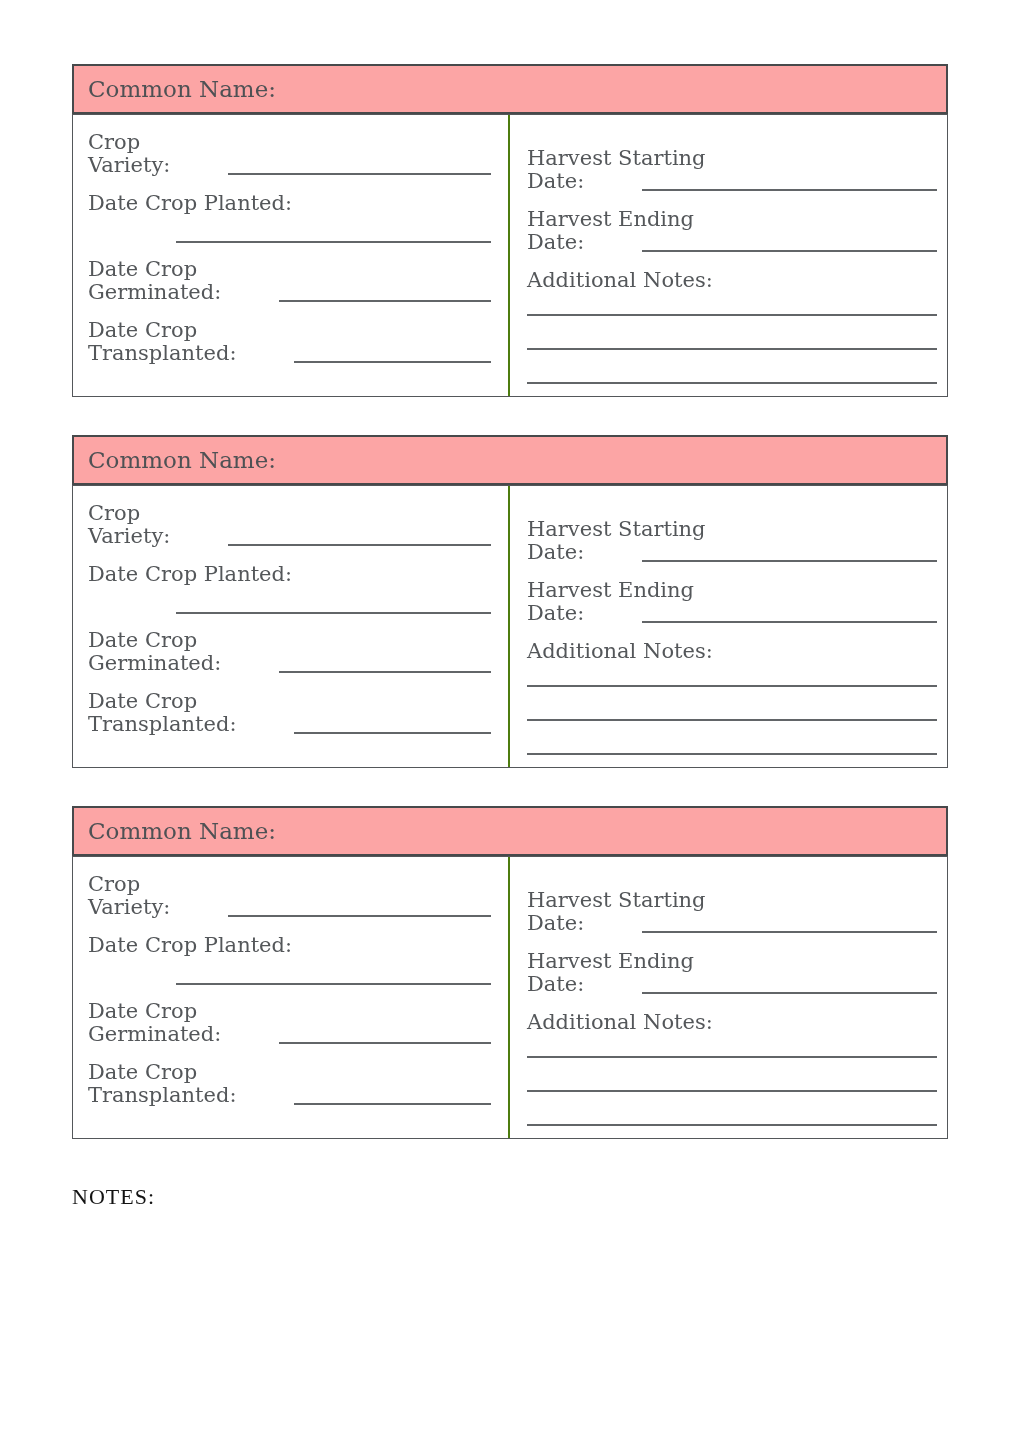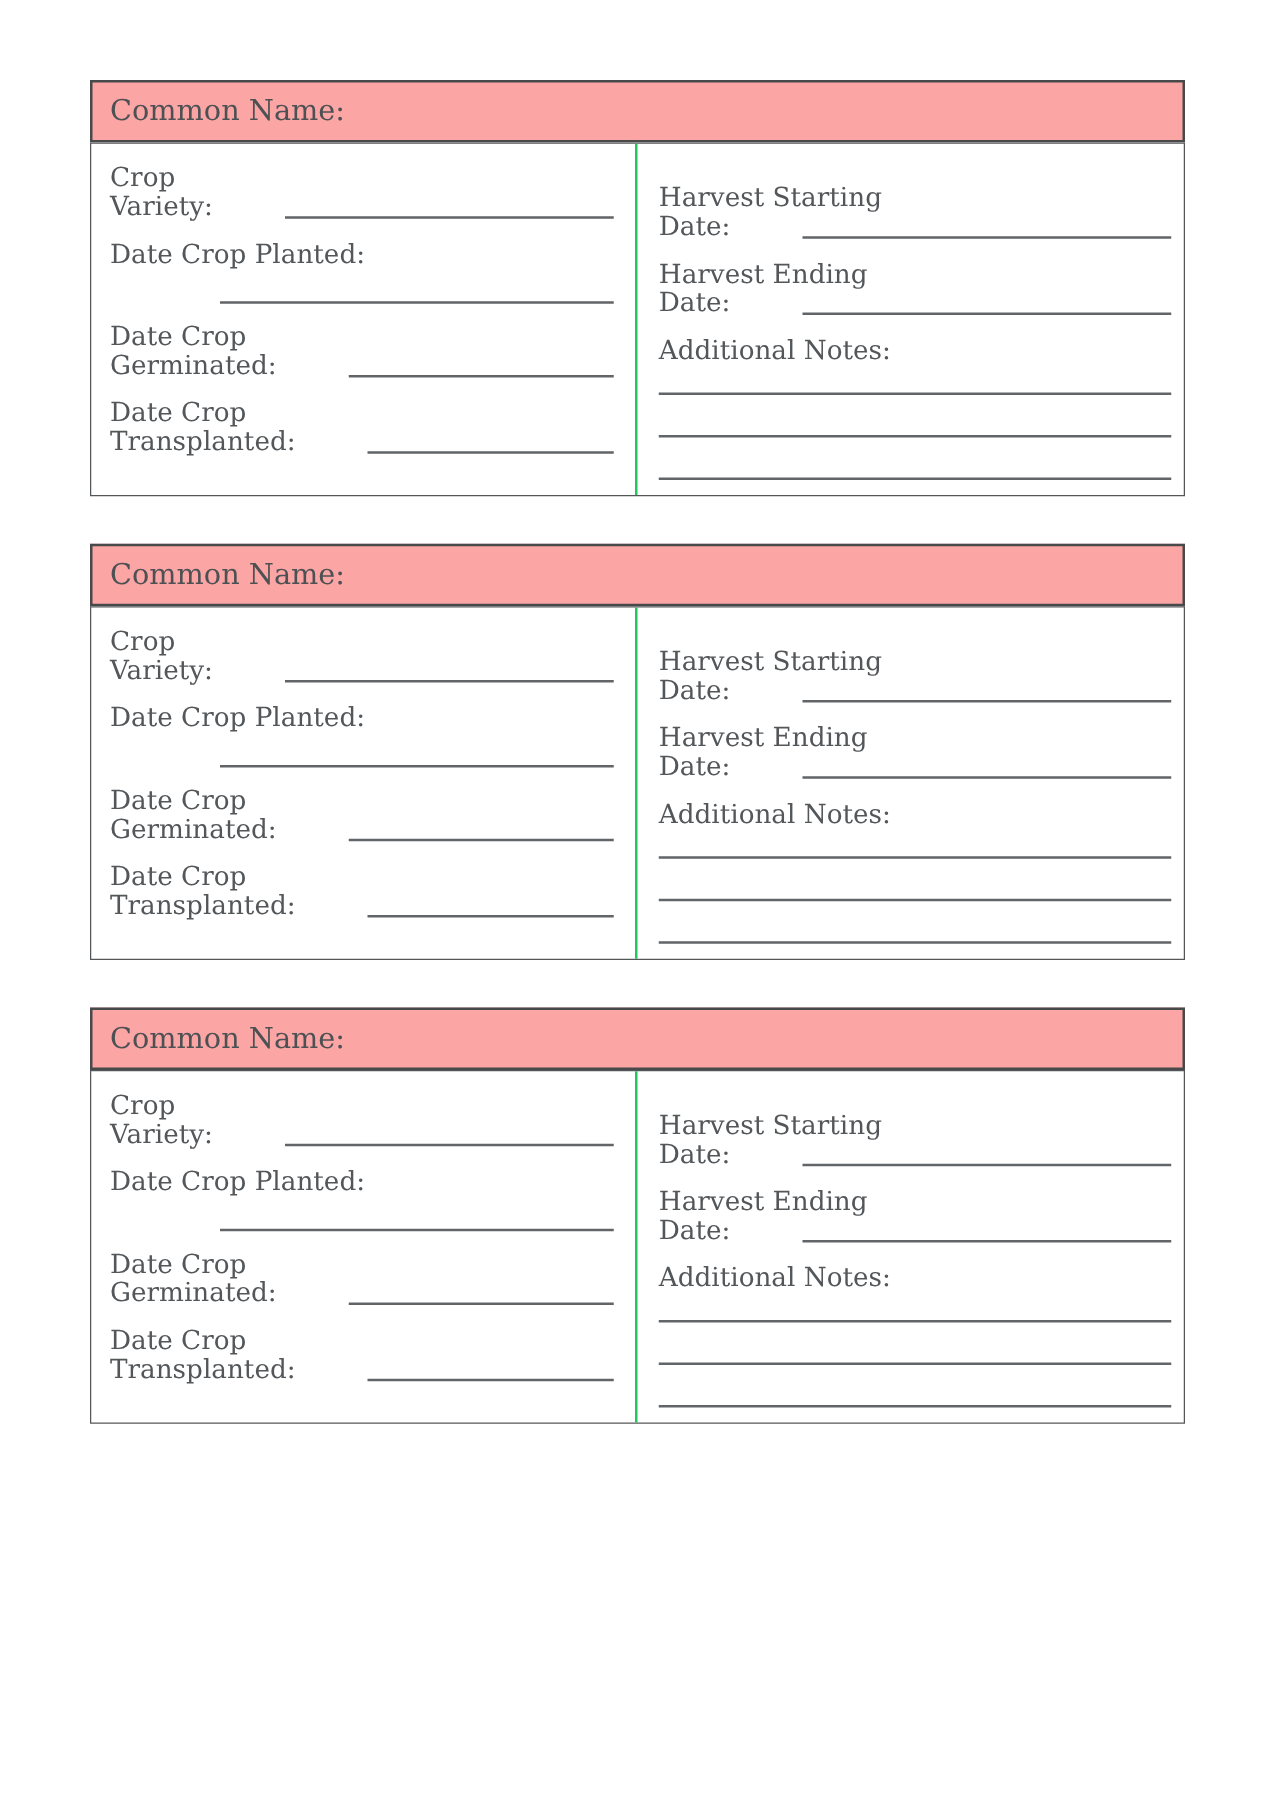--- a/index.html
+++ b/index.html
@@ -32,21 +32,21 @@
   }
   .hlabel { font-size:23px; color:#4e5154; }
   .header-fill { flex:1; height:100%; }
 
   .card-body {
     display:flex;
     border:1.5px solid #54575a;
     background:#ffffff;
   }
   .col { box-sizing:border-box; width:50%; font-size:21px; line-height:23px; color:#54575a; }
-  .col-left  { border-right:2px solid #22c55e; padding:16px 17px 12px 15px; }
+  .col-left  { border-right:2px solid #4d7c0f; padding:16px 17px 12px 15px; }
   .col-right { padding:32px 10px 12px 17px; }
 
   .field { margin-bottom:15px; }
   .field:last-child { margin-bottom:0; }
   .l1 { display:block; }
   .l2 { display:flex; align-items:flex-end;gap:48px; }
   .rule {
     flex:1;
     border-bottom:2px solid #626568;
     margin-left:10px;
@@ -242,14 +242,15 @@
         <div class="field">
           <span class="l1">Additional Notes:</span>
           <div class="notes-line first"></div>
           <div class="notes-line"></div>
           <div class="notes-line"></div>
         </div>
       </div>
     </div>
   </section>
 
+  <div class="notes-label">NOTES:</div>
 
 </div>
 
 </body></html>

